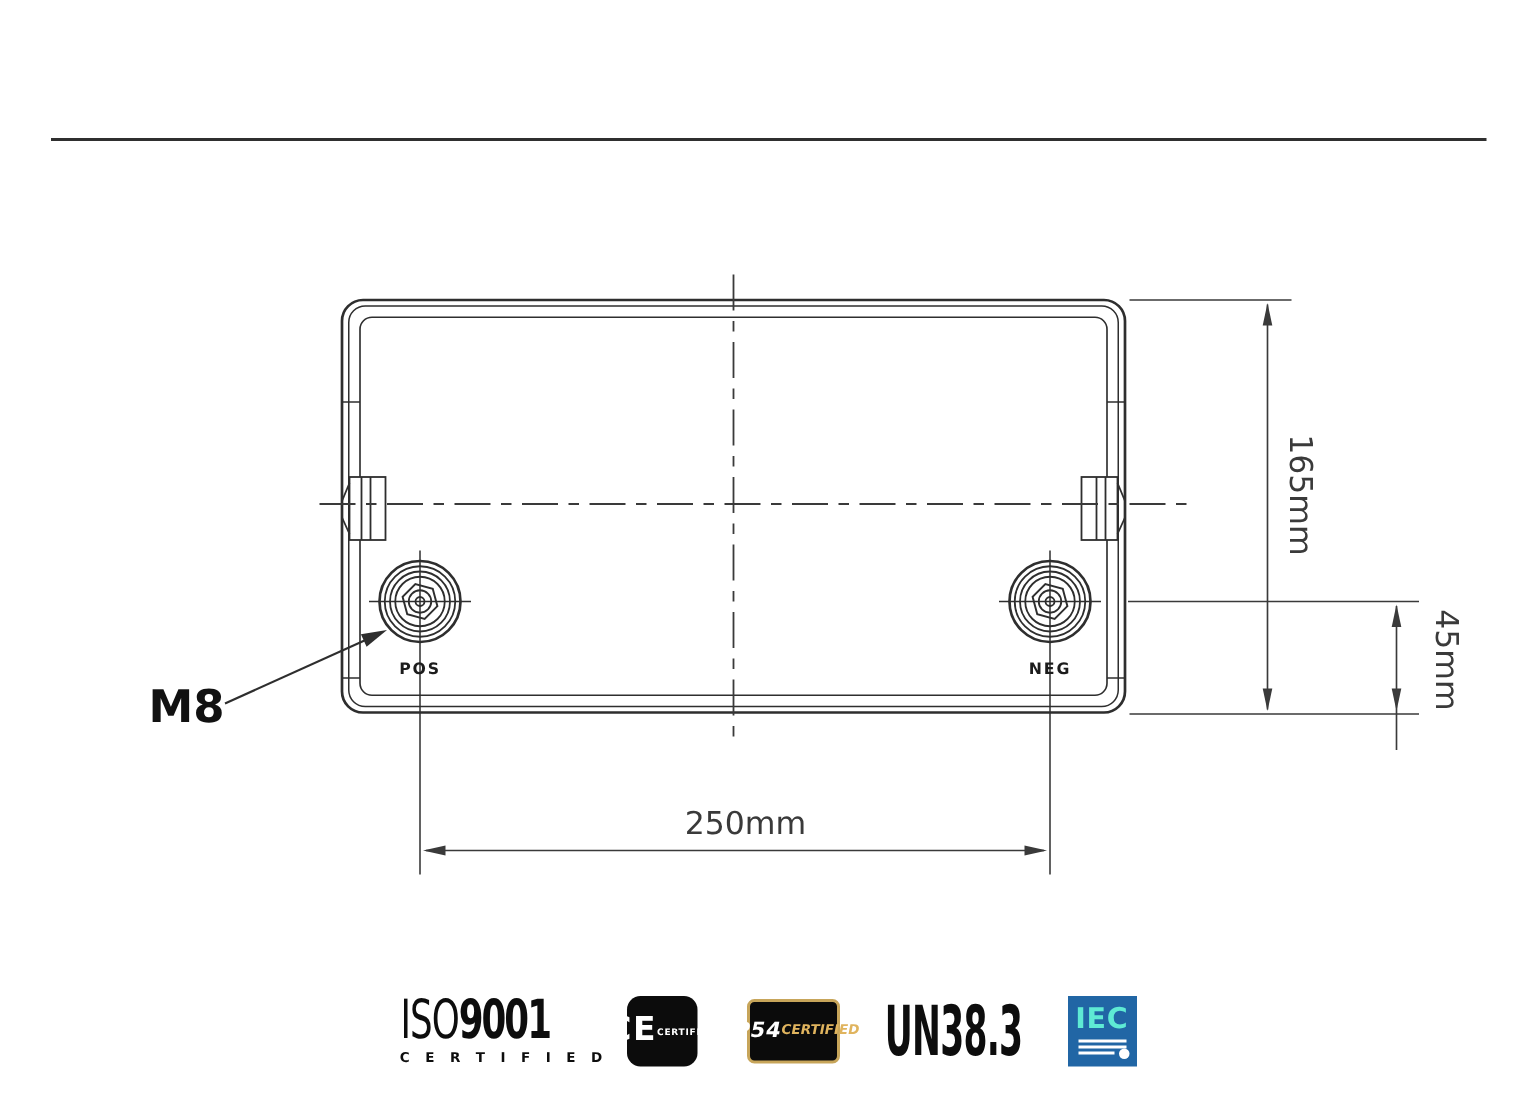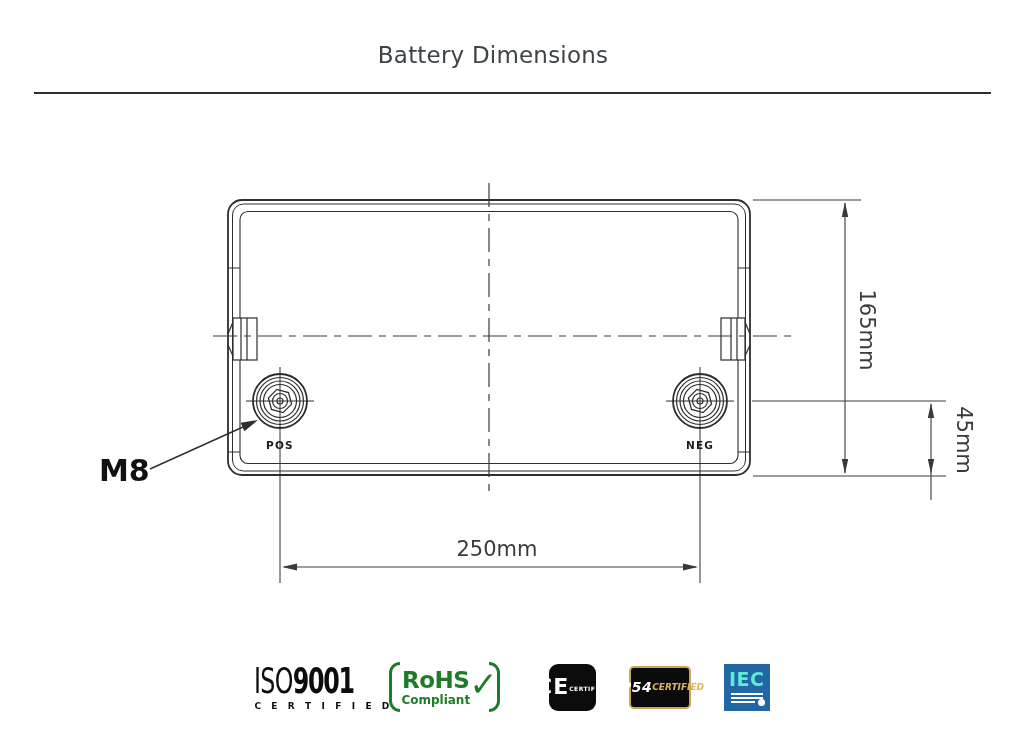--- a/index.html
+++ b/index.html
@@ -66,21 +66,20 @@
   .iec-lines i:nth-child(1){width:32px;}
   .iec-lines i:nth-child(2){width:32px;}
   .iec-lines i:nth-child(3){width:24px;}
   .iec-dot{position:absolute;right:-2px;bottom:-1px;width:7px;height:7px;border-radius:50%;background:#fff;}
 </style>
 </head>
 <body>
 
 <div id="page">
 
-  <div class="title">Battery Dimensions</div>
   <div class="divider"></div>
 
   <svg class="drawing" width="1024" height="731" viewBox="0 0 1024 731">
 
     <g fill="none" stroke="#2e2e2e">
       <rect x="228" y="200" width="522" height="275" rx="14" stroke-width="1.8"></rect>
       <rect x="232.5" y="204" width="513" height="267" rx="11" stroke-width="1"></rect>
       <rect x="240" y="211.5" width="498" height="252" rx="8" stroke-width="1.1"></rect>
 
       <line x1="228.5" y1="268" x2="240" y2="268" stroke-width="1"></line>
@@ -166,41 +165,35 @@
 
   <div class="badges">
 
     <div class="iso">
       <div class="iso-top">
         <span class="iso-thin">ISO</span><span class="iso-bold">9001</span>
       </div>
       <div class="iso-sub">C E R T I F I E D</div>
     </div>
 
-    <div class="rohs">
-      <span class="rohs-bracket left"></span>
-      <span class="rohs-text">
-        <span class="rohs-title">RoHS</span>
-        <span class="rohs-sub">Compliant</span>
-      </span>
-      <span class="rohs-check">✓</span>
-      <span class="rohs-bracket right"></span>
-    </div>
 
     <div class="ce">
       <div class="ce-mark">CE</div>
       <div class="ce-sub">CERTIFIED</div>
     </div>
 
     <div class="ip54">
       <div class="ip54-title">IP54</div>
       <div class="ip54-divider"></div>
       <div class="ip54-sub">CERTIFIED</div>
     </div>
 
+    <div class="un383">
+      <span>UN38.3</span>
+    </div>
 
     <div class="iec">
       <div class="iec-title">IEC</div>
       <div class="iec-lines">
         <i></i>
           <i></i>
           <i></i>
         <span class="iec-dot"></span>
       </div>
     </div>

